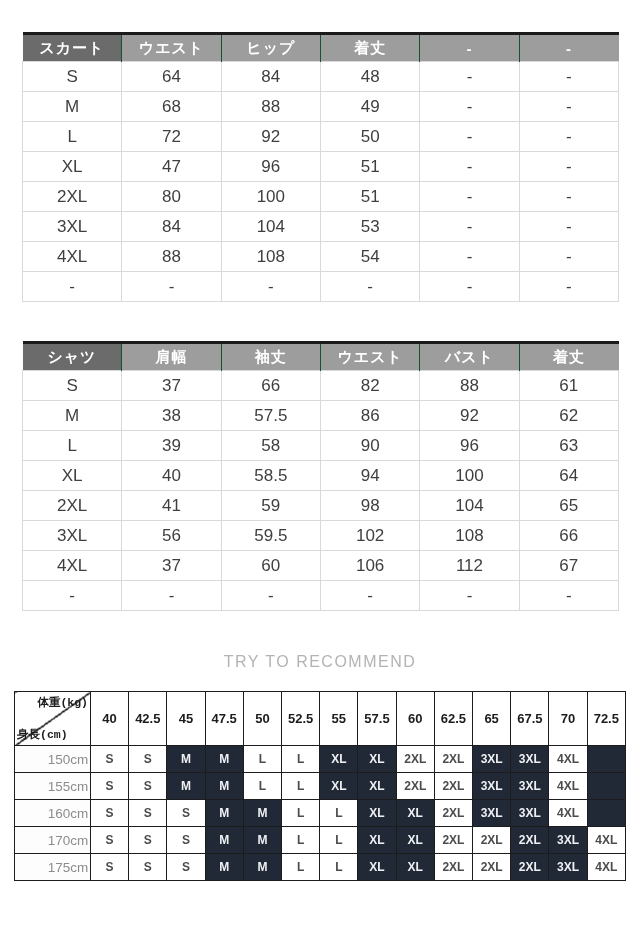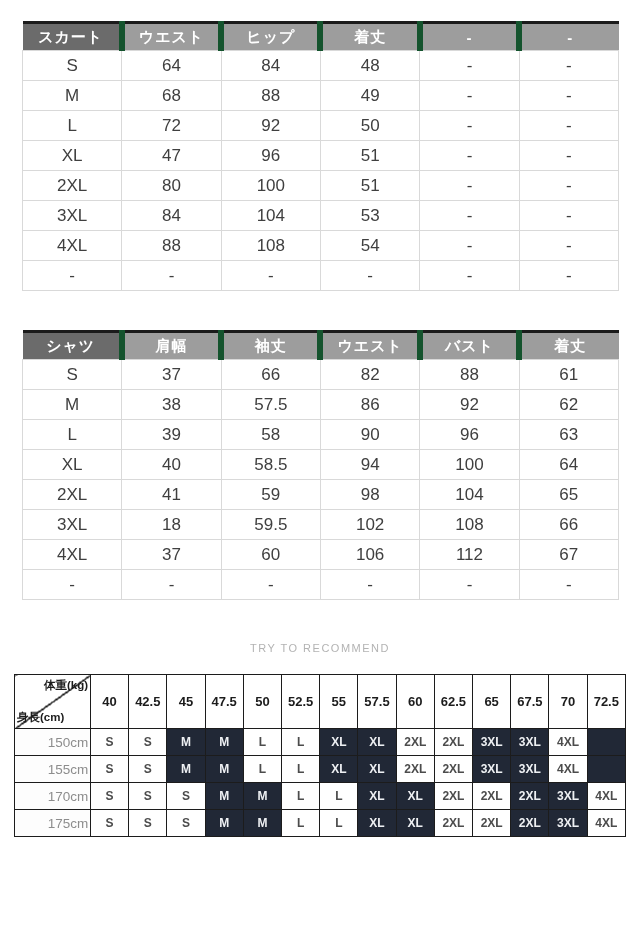--- a/index.html
+++ b/index.html
@@ -15,38 +15,38 @@
     width:640px;height:950px;background:#ffffff;
     font-family:"Liberation Sans","DejaVu Sans",sans-serif;
     overflow:hidden;
   }
   
   .size-table{
     border-collapse:collapse;table-layout:fixed;
     width:597px;margin-left:22px;
     border-top:3px solid #1b1b1b;
   }
-  .size-table.first-table{margin-top:21px;padding-left:15px;}
+  .size-table.first-table{margin-top:32px;padding-left:15px;}
   .size-table.second-table{margin-top:39px;border-radius:10px;}
   .size-table th{
     background:var(--hdr);color:#ffffff;
     height:28px;font-size:15px;font-weight:bold;
-    border-left:6px solid #14532d;
+    border-left:1px solid #14532d;
     letter-spacing:1px;
   }
   .size-table th.first{background:var(--hdr-first);border-left:none;}
   .size-table td{
     height:30px;text-align:center;vertical-align:middle;
     font-size:17px;color:#3f3f3f;background:#ffffff;
     border:1px solid #d9d9d9;font-weight:300;
   }
   
   .rec-title{
     margin-top:42px;text-align:center;
-    color:var(--muted);font-size:11px;letter-spacing:1.5px;
+    color:var(--muted);font-size:16px;letter-spacing:1.5px;
   }
   
   .rec-table{
     border-collapse:collapse;table-layout:fixed;
     width:612px;margin:20px auto 0;
   }
   .rec-table th,.rec-table td{
     border:1px solid var(--line-black);
     text-align:center;vertical-align:middle;
     overflow:hidden;white-space:nowrap;
@@ -55,20 +55,21 @@
     height:54px;background:#ffffff;color:#1c1c1c;
     font-size:13px;font-weight:bold;
   }
   .rec-table th.corner{
     width:76px;position:relative;padding:16px;
     background-image:linear-gradient(to bottom right,
       transparent calc(50% - 0.8px),
       var(--line-black) calc(50% - 0.8px),
       var(--line-black) calc(50% + 0.8px),
       transparent calc(50% + 0.8px));
+    font-family:Liberation Mono, monospace;
   }
   .corner-top{position:absolute;top:3px;right:2px;font-size:11.5px;font-weight:bold;color:#1c1c1c;}
   .corner-bottom{position:absolute;bottom:3px;left:2px;font-size:11.5px;font-weight:bold;color:#1c1c1c;}
   .rec-table td{
     height:27px;font-size:12px;font-weight:bold;color:#4c4c4c;background:#ffffff;
   }
   .rec-table td.rowlabel{
     color:#8d8d8d;font-size:13.5px;font-weight:normal;background:#fdfdfd;padding-left:32px;
   }
   .rec-table td.dark{background:var(--dark-cell);color:#eef0f3;}
@@ -202,21 +203,21 @@
       <tr>
         <td>2XL</td>
         <td>41</td>
         <td>59</td>
         <td>98</td>
         <td>104</td>
         <td>65</td>
       </tr>
       <tr>
         <td>3XL</td>
-        <td>18</td>
+        <td>56</td>
         <td>59.5</td>
         <td>102</td>
         <td>108</td>
         <td>66</td>
       </tr>
       <tr>
         <td>4XL</td>
         <td>37</td>
         <td>60</td>
         <td>106</td>
@@ -288,20 +289,37 @@
         <td class="dark">XL</td>
         <td class="dark">XL</td>
         <td>2XL</td>
         <td>2XL</td>
         <td class="dark">3XL</td>
         <td class="dark">3XL</td>
         <td>4XL</td>
         <td class="dark"></td>
       </tr>
       <tr>
+        <td class="rowlabel">160cm</td>
+        <td>S</td>
+        <td>S</td>
+        <td>S</td>
+        <td class="dark">M</td>
+        <td class="dark">M</td>
+        <td>L</td>
+        <td>L</td>
+        <td class="dark">XL</td>
+        <td class="dark">XL</td>
+        <td>2XL</td>
+        <td class="dark">3XL</td>
+        <td class="dark">3XL</td>
+        <td>4XL</td>
+        <td class="dark"></td>
+      </tr>
+      <tr>
         <td class="rowlabel">170cm</td>
         <td>S</td>
         <td>S</td>
         <td>S</td>
         <td class="dark">M</td>
         <td class="dark">M</td>
         <td>L</td>
         <td>L</td>
         <td class="dark">XL</td>
         <td class="dark">XL</td>

